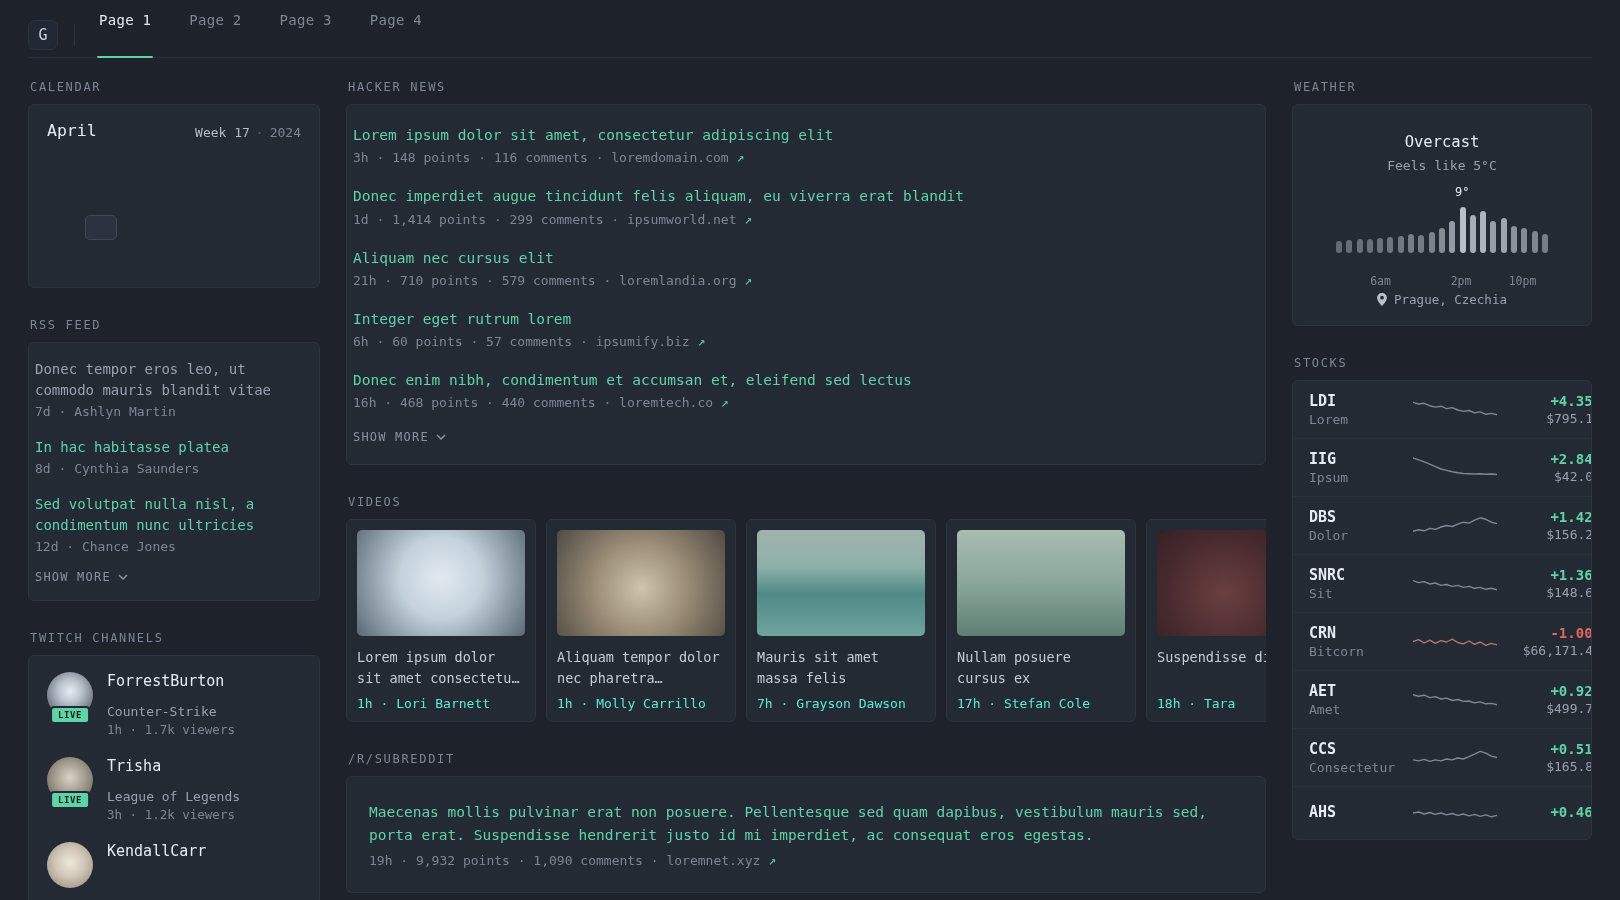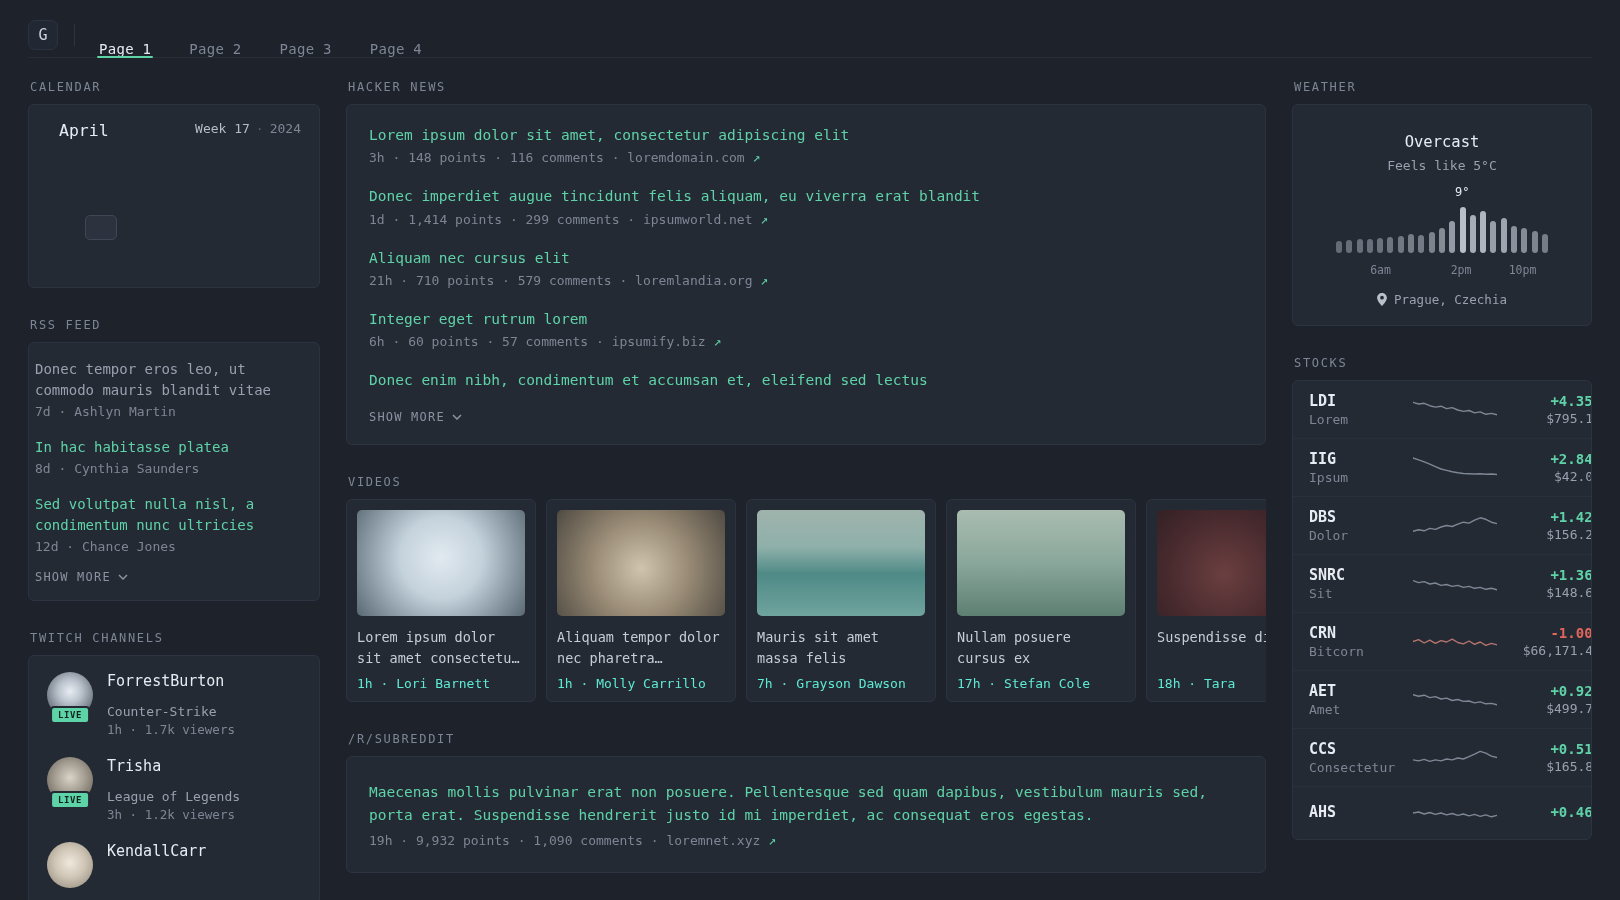--- a/index.html
+++ b/index.html
@@ -16,35 +16,35 @@
   }
   a{color:inherit; text-decoration:none;}
   button{font-family:inherit; background:none; border:none; color:inherit; cursor:pointer;}
 
   
   .topnav{display:flex; align-items:center; height:46px; margin:12px 28px 22px; border-bottom:1px solid #272d37;}
   .logo{width:30px; height:30px; border-radius:7px; display:grid; place-items:center;
         background:#222833; border:1px solid #2c3340; color:#ccd3dd; font-size:15px;}
   .nav-div{width:1px; height:22px; background:#2d3441; margin:0 22px 0 16px; align-self:center; margin-bottom:8px;}
   .tabs{display:flex; height:100%;}
-  .tab{position:relative; height:100%; display:flex; align-items:flex-end; padding:0 2px; margin-right:34px;
+  .tab{position:relative; height:100%; display:flex; align-items:flex-start; padding:0 2px; margin-right:34px;
        font-size:14px; color:var(--text3); letter-spacing:.02em;}
   .tab.active{color:#e7ecf3;}
   .tab.active::after{content:""; position:absolute; left:0; right:0; bottom:-1px; height:2px;
        background:var(--accent); border-radius:1px;}
 
   
   .app{display:grid; grid-template-columns:292px minmax(0,1fr) 300px; gap:26px; padding:0 28px; align-items:start;}
   .section{margin-bottom:30px;}
   .sec-title{font-size:12px; letter-spacing:.14em; color:#7d8694; margin:0 0 10px 2px; font-weight:normal;}
   .card{background:var(--card); border:1px solid var(--border); border-radius:6px;}
 
   
   .cal{padding:16px 18px 14px;}
-  .cal-head{display:flex; justify-content:space-between; align-items:flex-start;margin-left:12px;}
+  .cal-head{display:flex; justify-content:space-between; align-items:flex-end;}
   .cal-month{font-size:16.5px; color:#e7ecf3;}
   .cal-right{font-size:13px;}
   .cal-week{color:#b3bcc8;} .cal-sep{color:#545d6a; margin:0 6px;} .cal-year{color:#7d8694;}
   .cal-grid{display:grid; grid-template-columns:repeat(7,1fr); row-gap:8px; margin-top:16px; justify-items:center;}
   .cal-wd{font-size:10.5px; color:#5c6573; height:16px; display:flex; align-items:center;}
   .cal-day{font-size:13px; color:#b6bec9; width:32px; height:25px; display:flex; align-items:center; justify-content:center;}
   .cal-day.muted{color:#5c6573;}
   .cal-day.selected{background:#2c333e; border:1px solid #3e4756; border-radius:5px; color:#e7ecf3;}
 
   
@@ -65,21 +65,21 @@
   .avatar{display:block; width:46px; height:46px; border-radius:50%; background:#555;}
   .live-badge{position:absolute; left:50%; transform:translateX(-50%); bottom:-6px;
     background:var(--accent); color:#0f241c; font-size:9px; font-weight:bold; letter-spacing:.06em;
     padding:2px 6px; border-radius:4px; border:2px solid var(--card);}
   .ch-info span{display:block;}
   .ch-name{font-size:15px; color:#e7ecf3;}
   .ch-game{font-size:13px; color:#98a1af; margin-top:14px;}
   .ch-meta{font-size:12.5px; color:#7d8694; margin-top:3px;}
 
   
-  .hn{padding:20px 22px;}
+  .hn{padding:20px 6px;}
   .hn-item + .hn-item{margin-top:21px;}
   .hn-title{display:block; font-size:14.5px; line-height:1.4; color:var(--accent);}
   .hn-meta{font-size:13px; color:#7d8694; margin-top:5px;}
   .hn-domain{color:#7d8694;}
   .ext{color:var(--accent);}
   .hn .show-more{margin-top:20px;}
 
   
   .videos-row{display:flex; gap:10px; overflow:hidden;}
   .video-card{width:190px; flex:none; padding:10px; display:block;}
@@ -95,21 +95,21 @@
   
   .weather{padding:20px 18px 18px; text-align:center;}
   .w-cond{font-size:15.5px; color:#e7ecf3; margin-top:8px;}
   .w-feels{font-size:13px; color:#98a1af; margin-top:7px;}
   .w-chart{width:212px; margin:30px auto 0; position:relative;}
   .w-bars{position:relative; height:50px; display:flex; align-items:flex-end; justify-content:space-between;}
   .w-bar{width:6px; border-radius:3px; background:#c3cad5;}
   .w-peak{position:absolute; bottom:calc(100% + 4px); transform:translateX(-50%);
           font-size:12px; color:#e7ecf3;}
   .w-times{position:relative; height:15px; margin-top:8px;}
-  .w-time{position:absolute; transform:translateX(-50%); font-size:11.5px; color:#7d8694; top:2px;}
+  .w-time{position:absolute; transform:translateX(-50%); font-size:11.5px; color:#7d8694; top:13px;}
   .w-loc{margin-top:16px; display:flex; justify-content:center; align-items:center; gap:7px;
          font-size:12.5px; color:#98a1af;}
 
   
   .stocks{overflow:hidden;}
   .stock{display:flex; align-items:center; padding:11px 16px; gap:8px;}
   .stock + .stock{border-top:1px solid #2a303b;}
   .s-left{width:96px; flex:none;}
   .s-sym{font-size:15px; font-weight:bold; color:#e7ecf3;}
   .s-name{font-size:13px; color:#7d8694; margin-top:2px;}
@@ -285,20 +285,23 @@
     </div>
   </div>
             <div class="hn-item">
     <a class="hn-title" href="#">Integer eget rutrum lorem</a>
     <div class="hn-meta">
       <span>6h · 60 points · 57 comments · </span><a class="hn-domain" href="#"><span>ipsumify.biz</span> <span class="ext">↗</span></a>
     </div>
   </div>
             <div class="hn-item">
     <a class="hn-title" href="#">Donec enim nibh, condimentum et accumsan et, eleifend sed lectus</a>
+    <div class="hn-meta">
+      <span>16h · 468 points · 440 comments · </span><a class="hn-domain" href="#"><span>loremtech.co</span> <span class="ext">↗</span></a>
+    </div>
   </div>
           </div>
         <button class="show-more">
           <span>SHOW MORE</span>
           <span class="chev">
             <svg width="10" height="6" viewBox="0 0 10 6">
                 <polyline points="1,1 5,5 9,1" fill="none" stroke="currentColor" stroke-width="1.5"></polyline>
               </svg>
           </span>
         </button>

